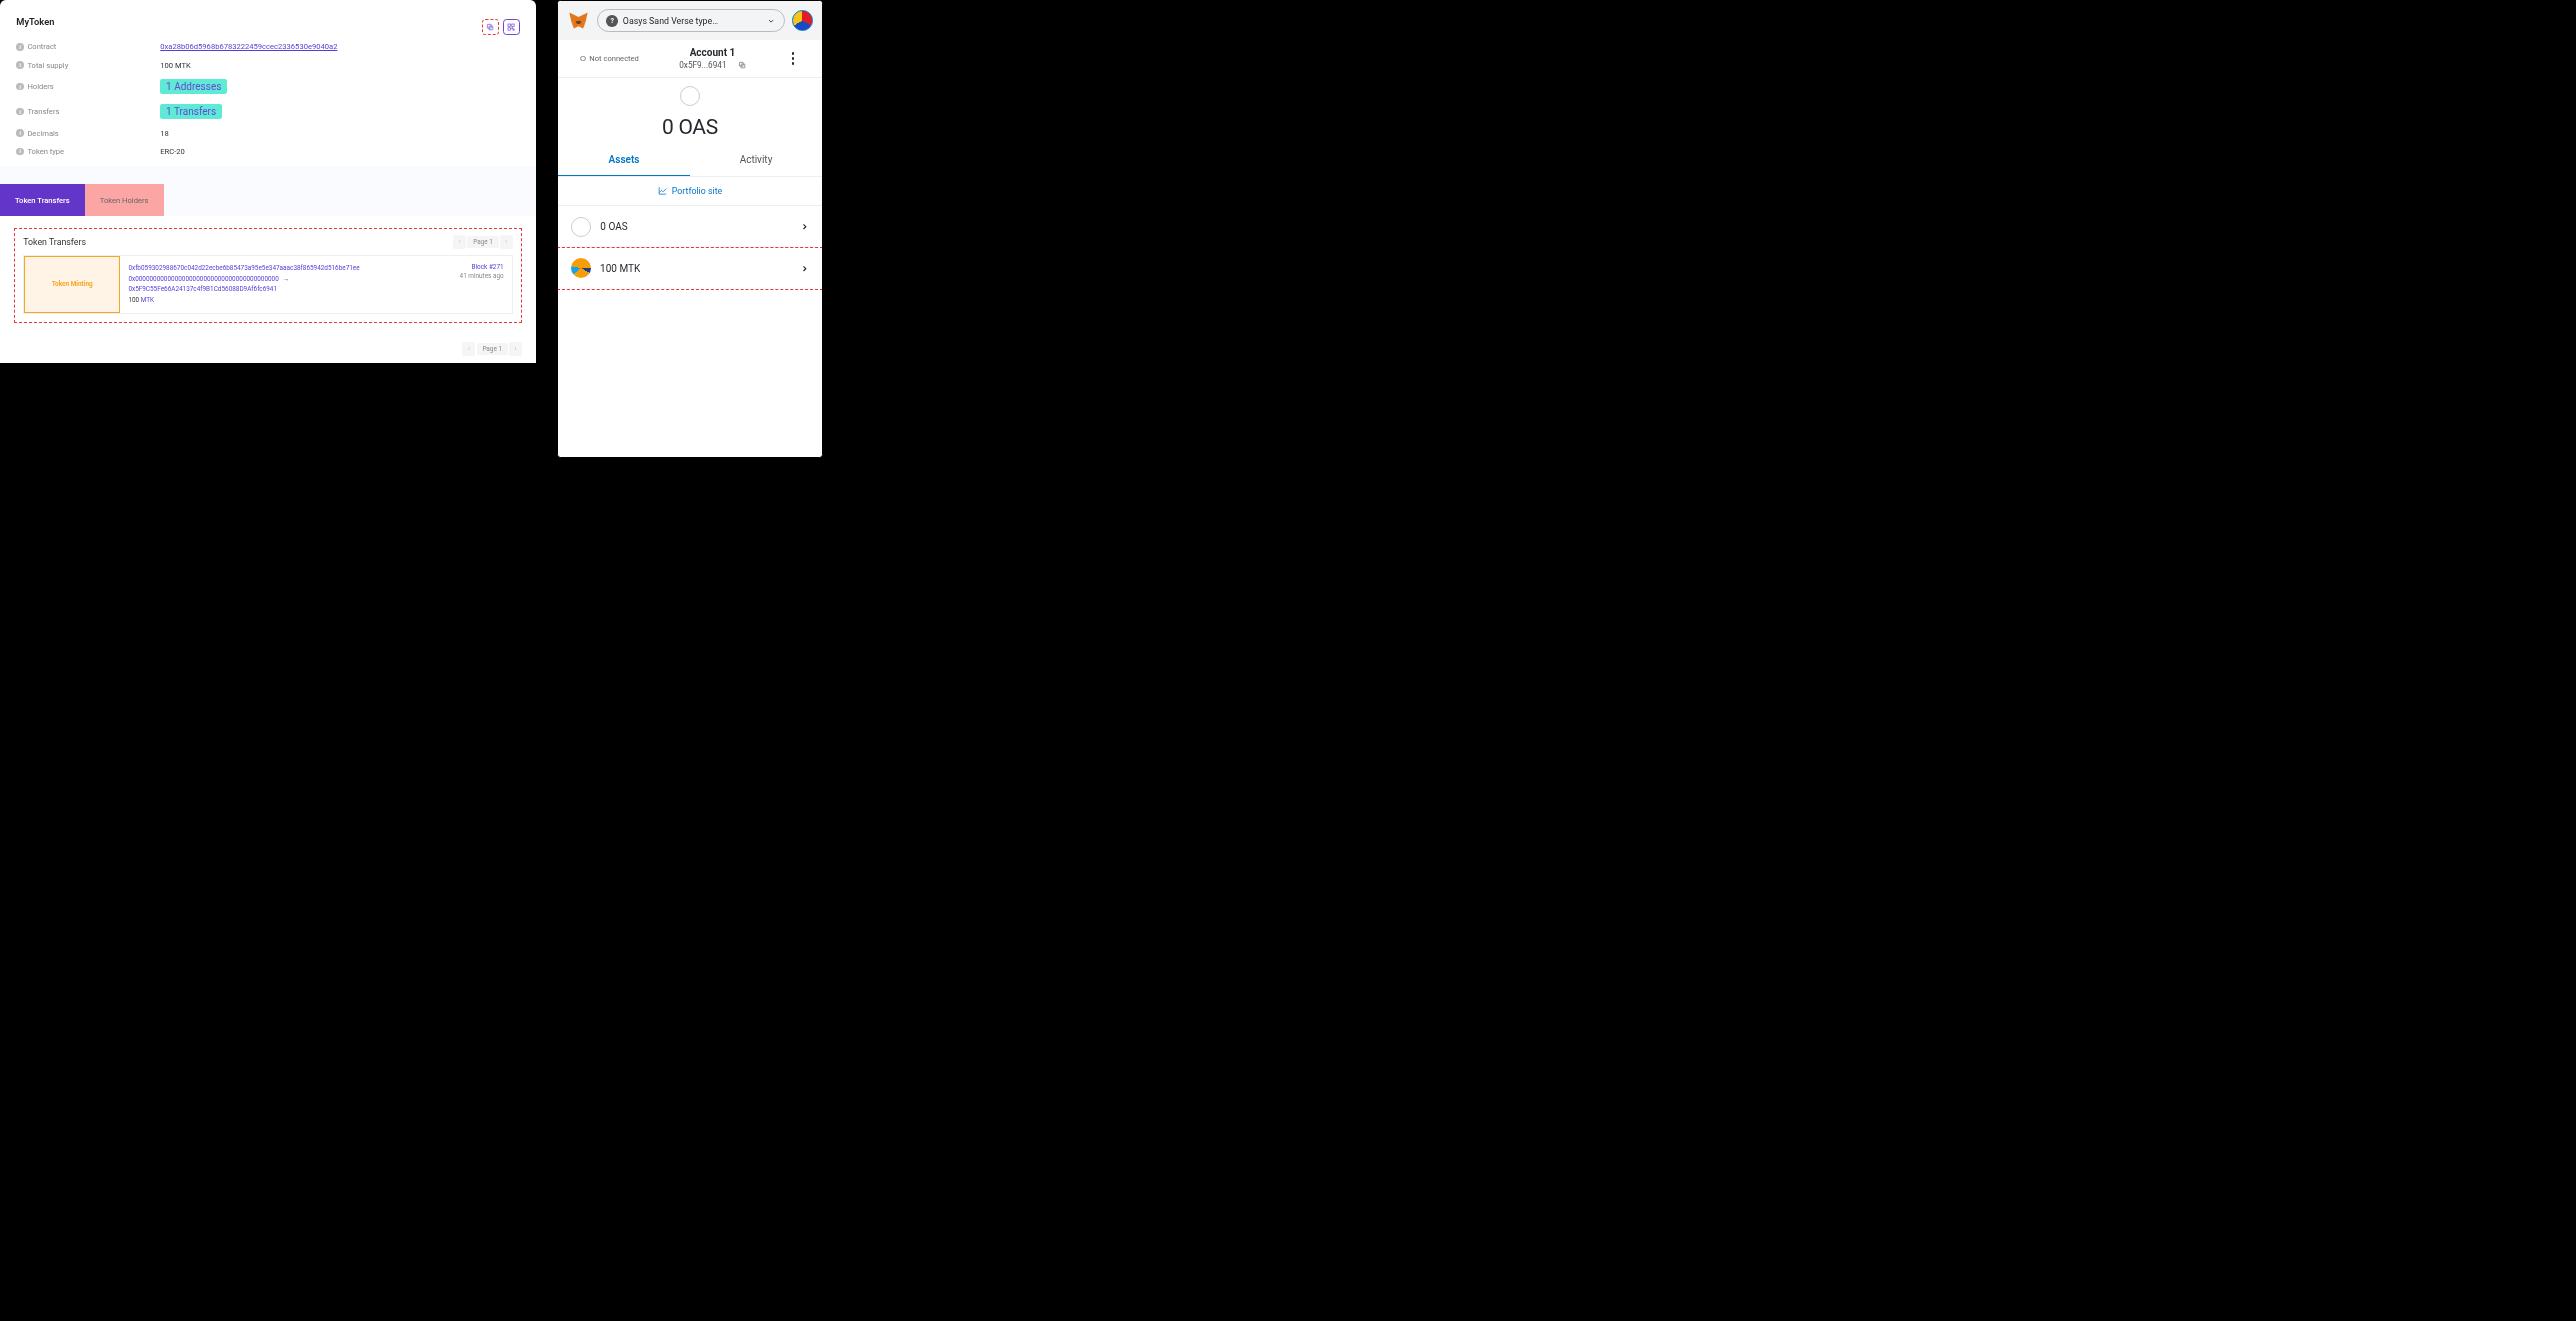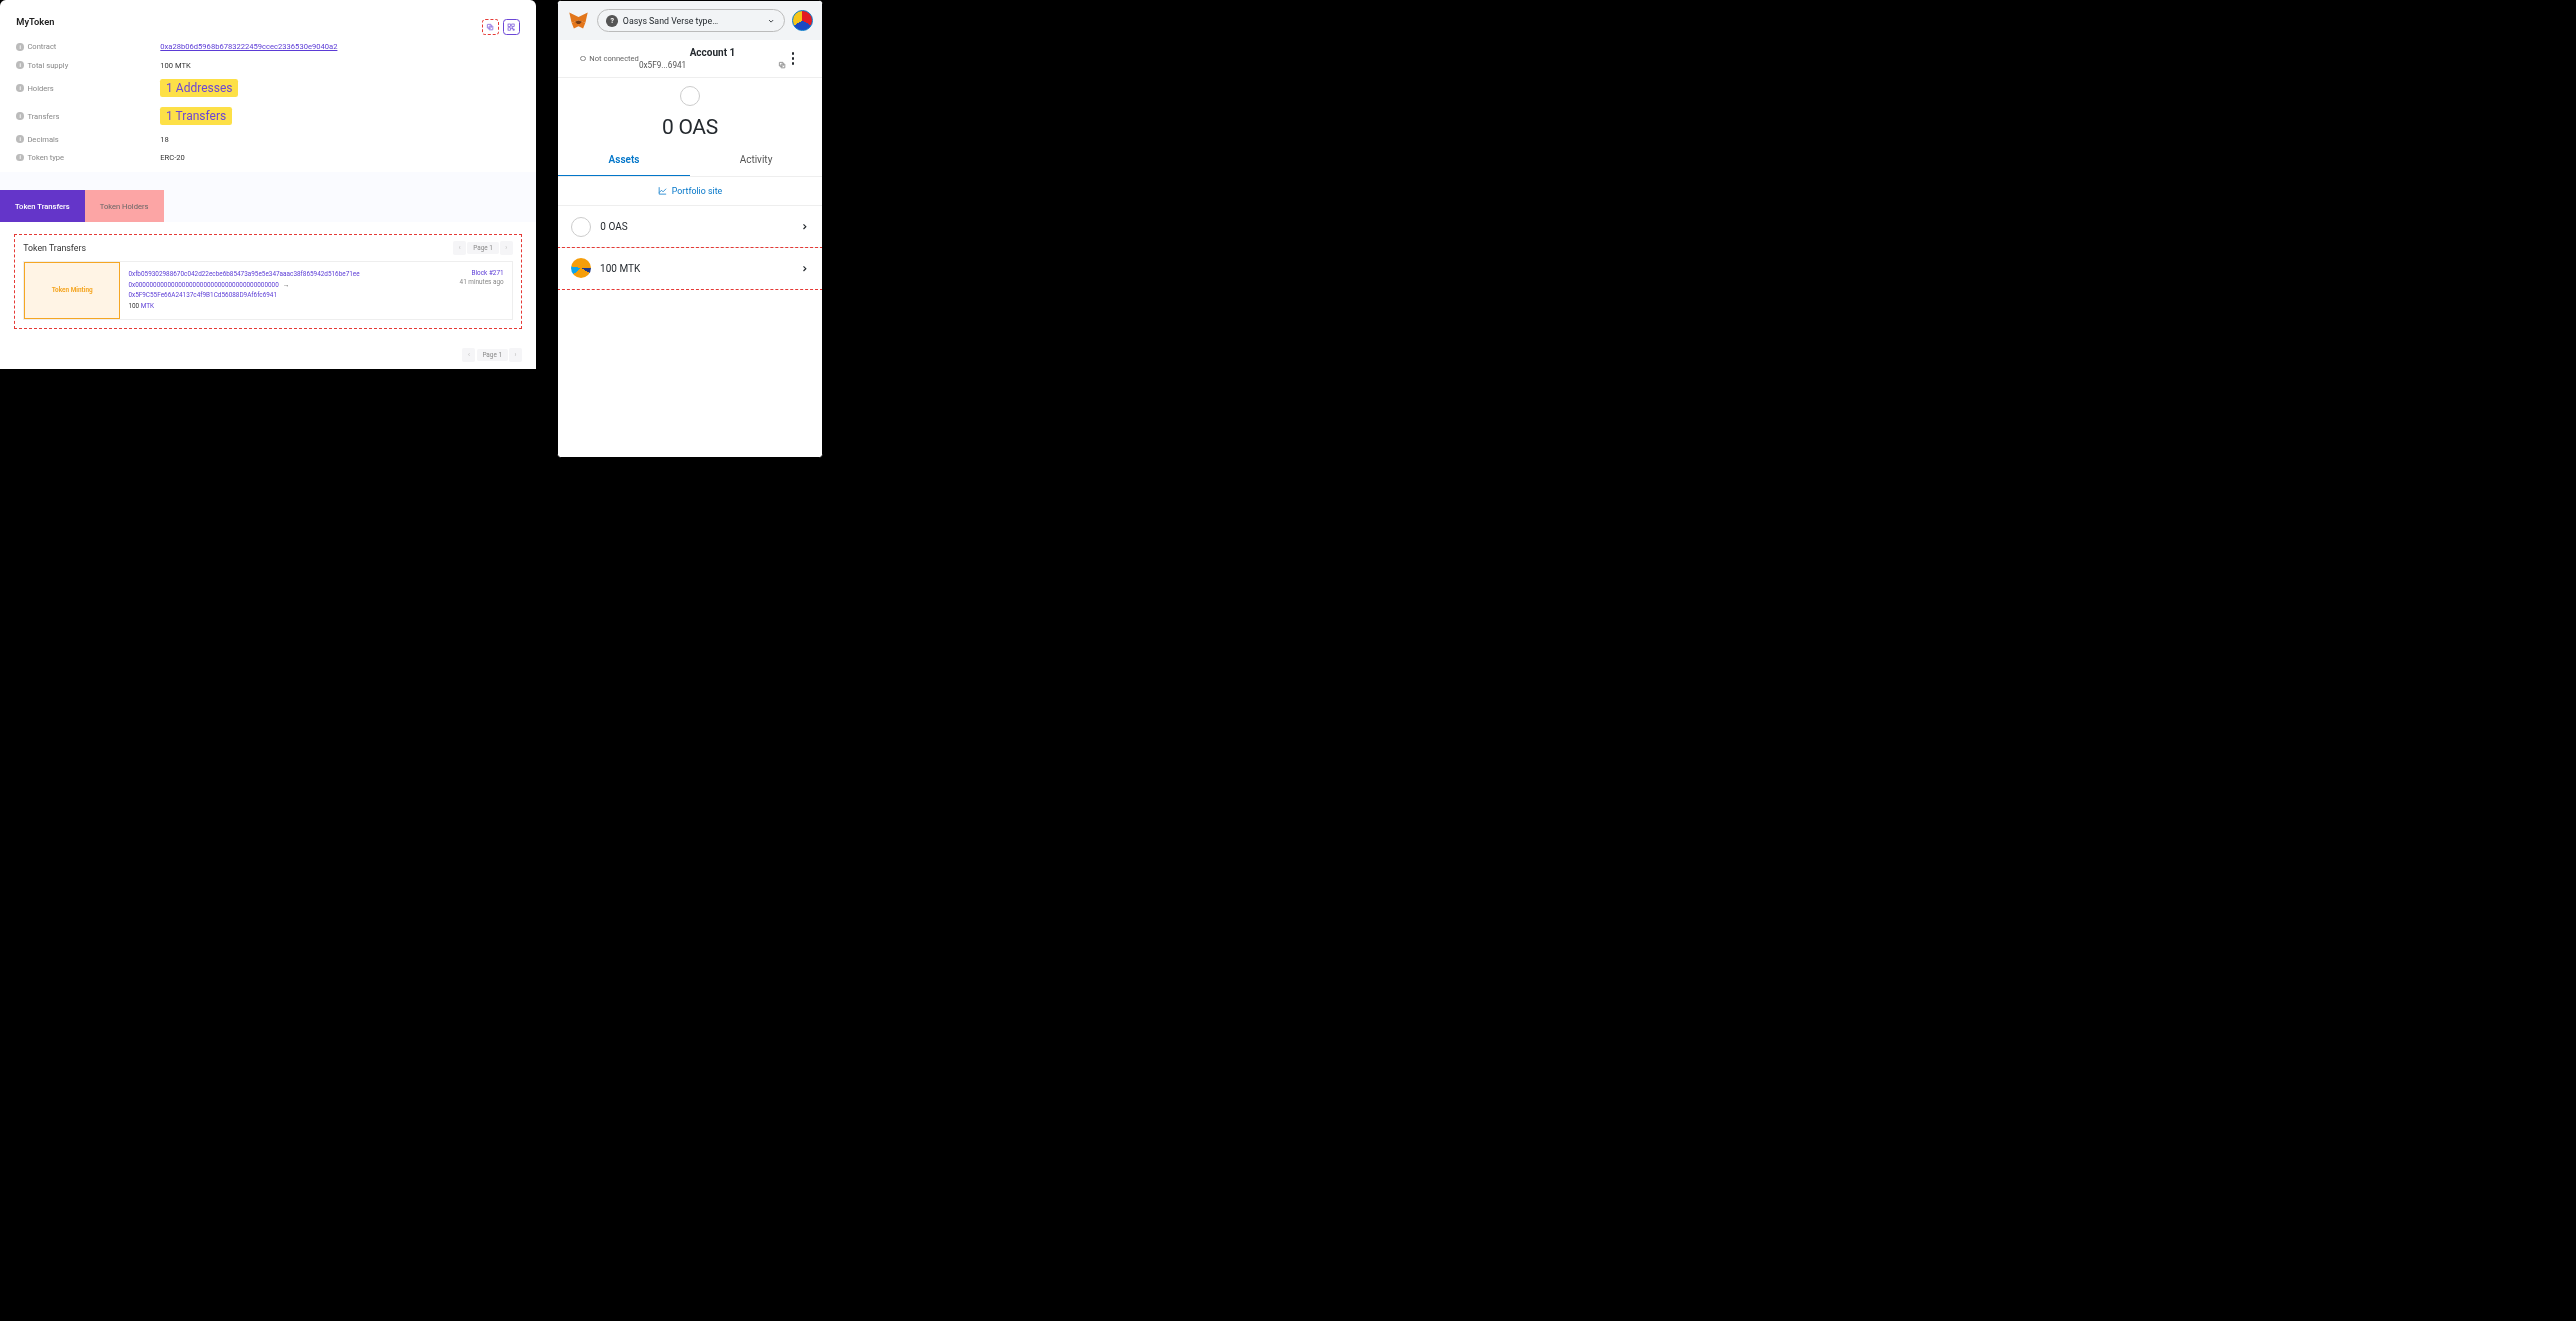--- a/index.html
+++ b/index.html
@@ -7,21 +7,21 @@
 .layout { display: flex; width: 100%; height: 100%; }
 .explorer { width: 536px; height: 458px; background: #000; position: relative; }
 .explorer-card { background: #fff; border-radius: 5.8px; margin: 0; width: 100%; position: relative; }
 .card-top { padding: 16.3px 16.3px 10.5px 16.3px; }
 .token-title { font-size: 9.3px; font-weight: 600; color: #222; margin-bottom: 15px; }
 .detail-row { display: flex; align-items: center; margin-bottom: 9.3px; font-size: 7.6px; }
 .detail-label { width: 144px; color: #888; display: flex; align-items: center; gap: 3.5px; }
 .info-icon { width: 7.6px; height: 7.6px; border-radius: 50%; background: #bbb; color: #fff; display: inline-flex; align-items: center; justify-content: center; font-size: 5.3px; font-weight: bold; font-style: normal; }
 .detail-value { color: #333; }
 .link { color: #5b3bd6; text-decoration: underline; }
-.badge { background: #fde047; color: #6b46d6; padding: 2.3px 5.8px; border-radius: 2.3px; font-size: 12px; display: inline-block; text-align: center; }
+.badge { background: #5eead4; color: #6b46d6; padding: 2.3px 5.8px; border-radius: 2.3px; font-size: 10px; display: inline-block; text-align: center; }
 .top-icons { position: absolute; top: 18.7px; right: 16.3px; display: flex; gap: 4.7px; align-items: center; }
 .icon-btn-box { width: 16.3px; height: 16.3px; border: 0.9px solid #6b46d6; border-radius: 3.5px; display: flex; align-items: center; justify-content: center; color: #6b46d6; cursor: pointer; }
 .red-dashed { border: 1.2px dashed #e53935; }
 .tabs-section { background: #fafbff; padding-top: 17.5px; }
 .tabs { display: flex; }
 .tab { padding: 11.7px 15px; font-size: 7.6px; color: #666; cursor: pointer; background: #fca5a5; }
 .tab.active { background: #6435c9; color: #fff; font-weight: 500; }
 .tab-content { background: #fff; padding: 11.7px 14px; }
 .transfers-box { border: 1.5px dashed #e53935; padding: 5.8px 8.2px 8.2px 8.2px; background: #fff; }
 .transfers-header { display: flex; justify-content: space-between; align-items: center; margin-bottom: 5.8px; }
@@ -50,21 +50,21 @@
 .network-chip { flex: 1; border: 0.6px solid #bbb; border-radius: 13px; padding: 4.7px 8.2px; display: flex; align-items: center; gap: 4.7px; background: #f2f4f6; cursor: pointer; }
 .network-q { width: 11.7px; height: 11.7px; border-radius: 50%; background: #555; color: #fff; display: flex; align-items: center; justify-content: center; font-size: 7px; font-weight: bold; }
 .network-name { flex: 1; font-size: 8.8px; color: #24292e; white-space: nowrap; overflow: hidden; text-overflow: ellipsis; }
 .chev { color: #24292e; }
 .profile-circ { width: 21px; height: 21px; border-radius: 50%; border: 1.5px solid #0376c9; background: conic-gradient(#e31b23 0 120deg, #1c49c2 120deg 240deg, #f5c518 240deg 360deg); }
 .account-bar { display: flex; align-items: center; padding: 7px 22px; border-bottom: 0.6px solid #eee; }
 .conn-status { display: flex; align-items: center; gap: 3.5px; font-size: 7.6px; color: #666; }
 .conn-dot { width: 5.8px; height: 5.8px; border: 0.9px solid #888; border-radius: 50%; }
 .account-center { flex: 1; text-align: center; }
 .account-name { font-size: 10px; font-weight: 700; color: #24292e; }
-.account-addr { font-size: 8.2px; color: #555; display: flex; justify-content: space-between; align-items: center; gap: 11px; margin-top: 1.2px; }
+.account-addr { font-size: 8.2px; color: #555; display: flex; justify-content: center; align-items: center; gap: 11px; margin-top: 1.2px; }
 .copy-ic { width: 8.2px; height: 8.2px; }
 .kebab { width: 14px; display: flex; flex-direction: column; align-items: center; gap: 1.8px; cursor: pointer; }
 .kebab span { width: 2.9px; height: 2.9px; background: #24292e; border-radius: 50%; }
 .balance-area { text-align: center; padding: 8.2px 0 5.8px 0; }
 .spinner { width: 20px; height: 20px; border: 1.2px solid #ccc; border-radius: 50%; margin: 0 auto 9.3px auto; }
 .balance { font-size: 21px; font-weight: 400; color: #24292e; letter-spacing: -0.3px; }
 .action-row { display: flex; justify-content: center; gap: 30px; padding: 13px 0 16.3px 0; }
 .action-btn { display: flex; flex-direction: column; align-items: center; gap: 4.7px; cursor: pointer; }
 .action-circle { width: 24.5px; height: 24.5px; border-radius: 50%; display: flex; align-items: center; justify-content: center; }
 .action-circle.light { background: #8cc3ea; }

